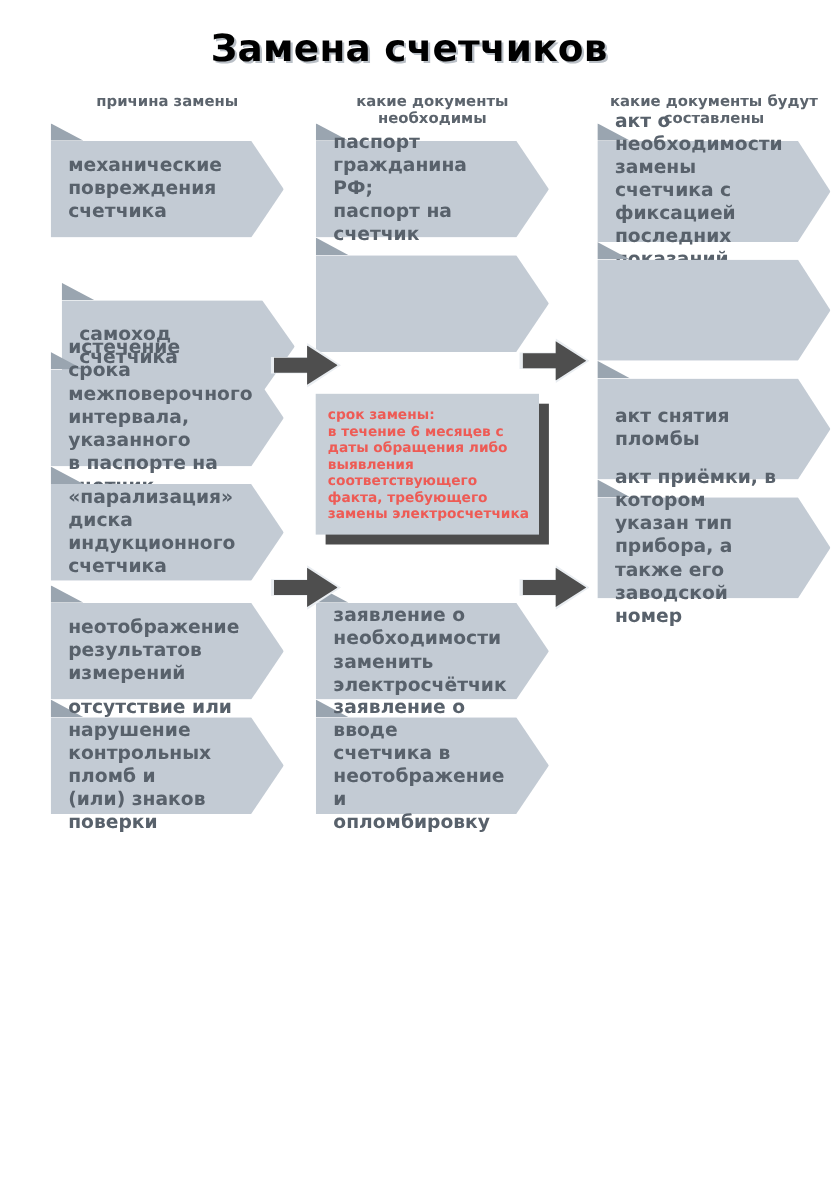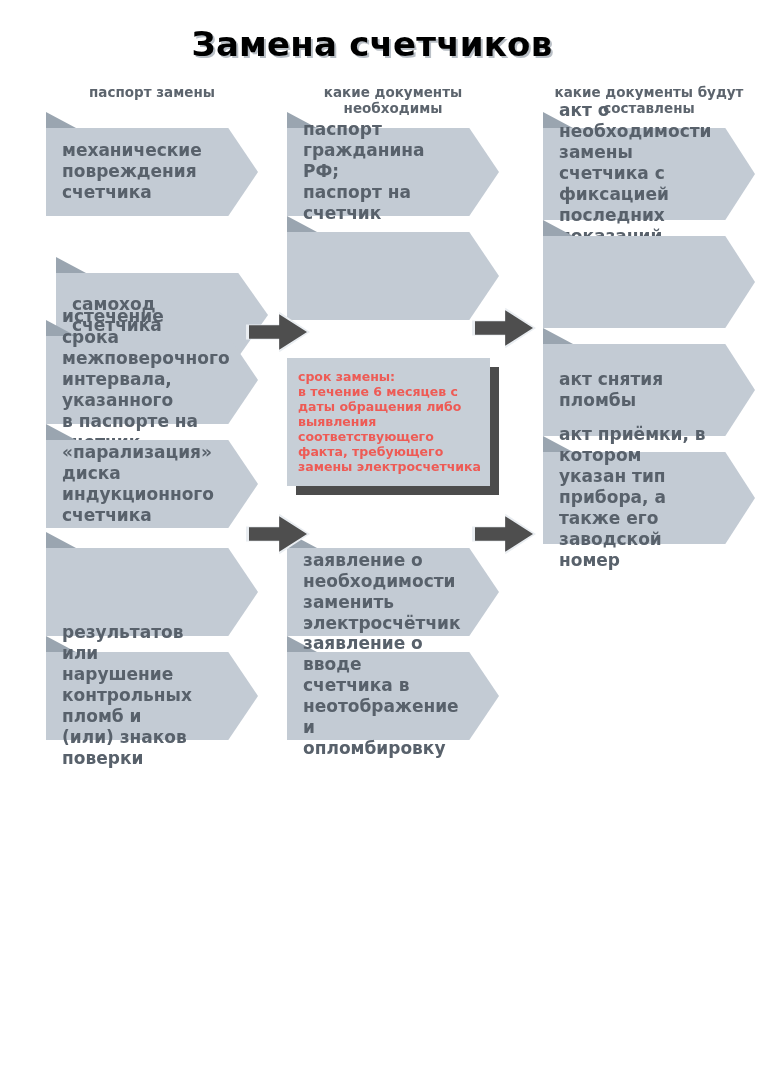--- a/index.html
+++ b/index.html
@@ -114,21 +114,21 @@
     background:#4e4e4e;
     -webkit-clip-path:polygon(0 32%, 52% 32%, 52% 3%, 100% 50%, 52% 97%, 52% 68%, 0 68%);
     clip-path:polygon(0 32%, 52% 32%, 52% 3%, 100% 50%, 52% 97%, 52% 68%, 0 68%);
   }
 </style>
 </head>
 <body>
 
 <div id="title">Замена счетчиков</div>
 
-<div class="col-head" id="head-0">паспорт замены</div>
+<div class="col-head" id="head-0">причина замены</div>
 <div class="col-head" id="head-1">какие документы
 необходимы</div>
 <div class="col-head" id="head-2">какие документы
 будут составлены</div>
 
 <div class="chev" style="left:46px;  top:128px; width:212px; height:88px;">
   <div class="ear"></div>
   <div class="body"></div>
   <div class="txt">механические
 повреждения
@@ -151,25 +151,28 @@
 <div class="chev" style="left:46px;  top:440px; width:212px; height:88px;">
   <div class="ear"></div>
   <div class="body"></div>
   <div class="txt">«парализация» диска
 индукционного
 счетчика</div>
 </div>
 <div class="chev" style="left:46px;  top:548px; width:212px; height:88px;">
   <div class="ear"></div>
   <div class="body"></div>
+  <div class="txt">неотображение
+результатов
+измерений</div>
 </div>
 <div class="chev" style="left:46px;  top:652px; width:212px; height:88px;">
   <div class="ear"></div>
   <div class="body"></div>
-  <div class="txt">результатов или
+  <div class="txt">отсутствие или
 нарушение
 контрольных пломб и
 (или) знаков поверки</div>
 </div>
 
 <div class="chev" style="left:287px; top:128px; width:212px; height:88px;">
   <div class="ear"></div>
   <div class="body"></div>
   <div class="txt">паспорт гражданина РФ;
 паспорт на счетчик</div>

